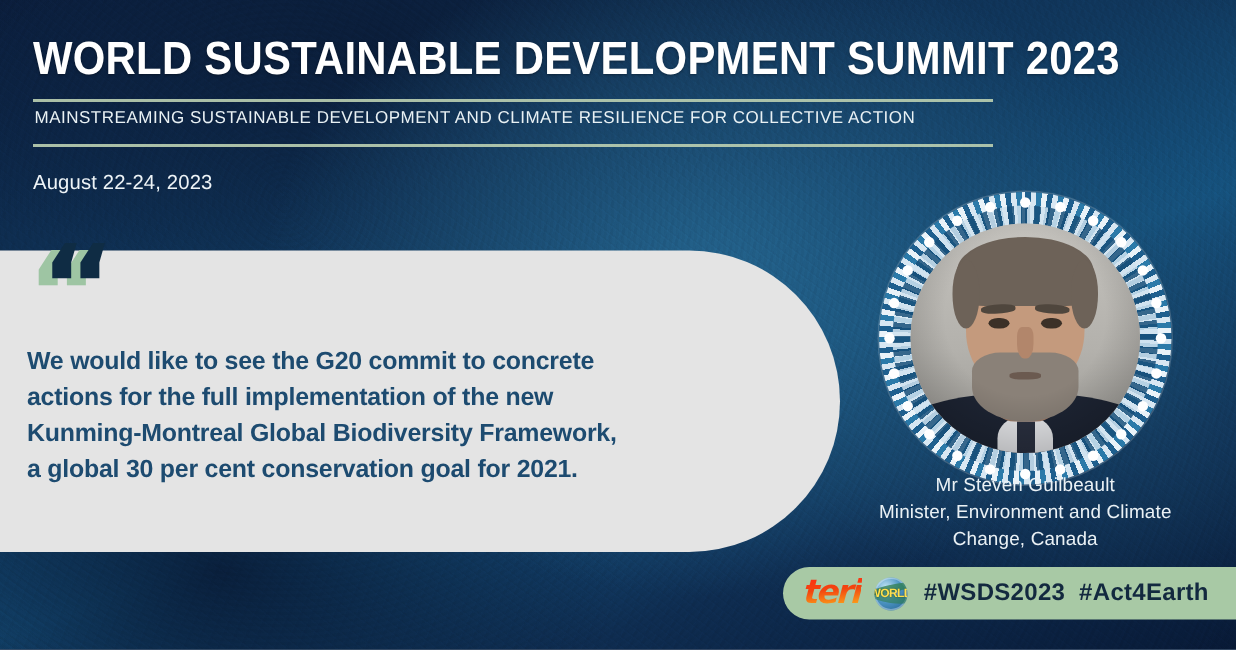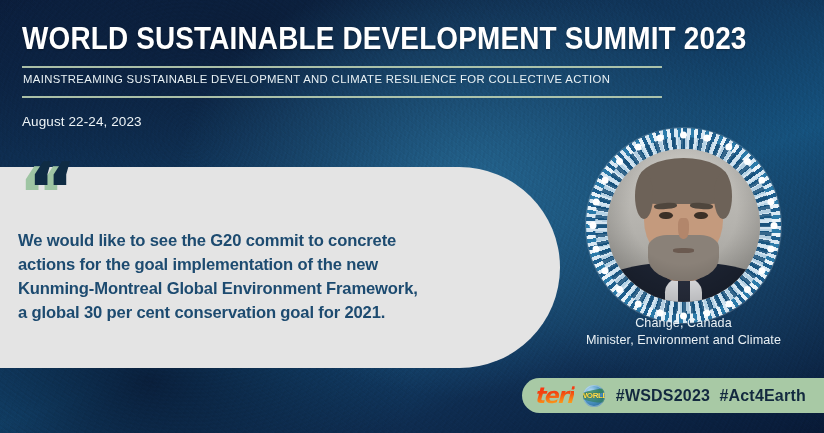--- a/index.html
+++ b/index.html
@@ -286,22 +286,22 @@
     </div>
   </div>
 
   <div class="quote-panel">
     <div class="quote-mark">
       <span class="q shadow">“</span>
       <span class="q main">“</span>
     </div>
     <div class="quote-text">
       <div>We would like to see the G20 commit to concrete</div>
-      <div>actions for the goal implementation of the new</div>
-      <div>Kunming-Montreal Global Environment Framework,</div>
+      <div>actions for the full implementation of the new</div>
+      <div>Kunming-Montreal Global Biodiversity Framework,</div>
       <div>a global 30 per cent conservation goal for 2021.</div>
     </div>
   </div>
 
   <div class="portrait-wrap">
     <div class="ring-outer"></div>
     <div class="ring-inner-shade"></div>
     <div class="ring-dots" id="ringDots">
         <i style="transform: translate(0px, -90.5px);"></i>
         <i style="transform: translate(23.42px, -87.42px);"></i>
@@ -343,22 +343,23 @@
       <div class="ph-brow-r"></div>
       <div class="ph-eye-l"></div>
       <div class="ph-eye-r"></div>
       <div class="ph-nose"></div>
       <div class="ph-mouth"></div>
       <div class="ph-shadow"></div>
     </div>
   </div>
 
   <div class="speaker">
+    <div class="name">Mr Steven Guilbeault</div>
+    <div>Minister, Environment and Climate</div>
     <div>Change, Canada</div>
-    <div>Minister, Environment and Climate</div>
   </div>
 
   <div class="pill">
     <span class="teri">teri</span>
     <span class="globe">
       <span class="globe-txt">WORLD</span>
     </span>
     <span class="tags">#WSDS2023  #Act4Earth</span>
   </div>
 

